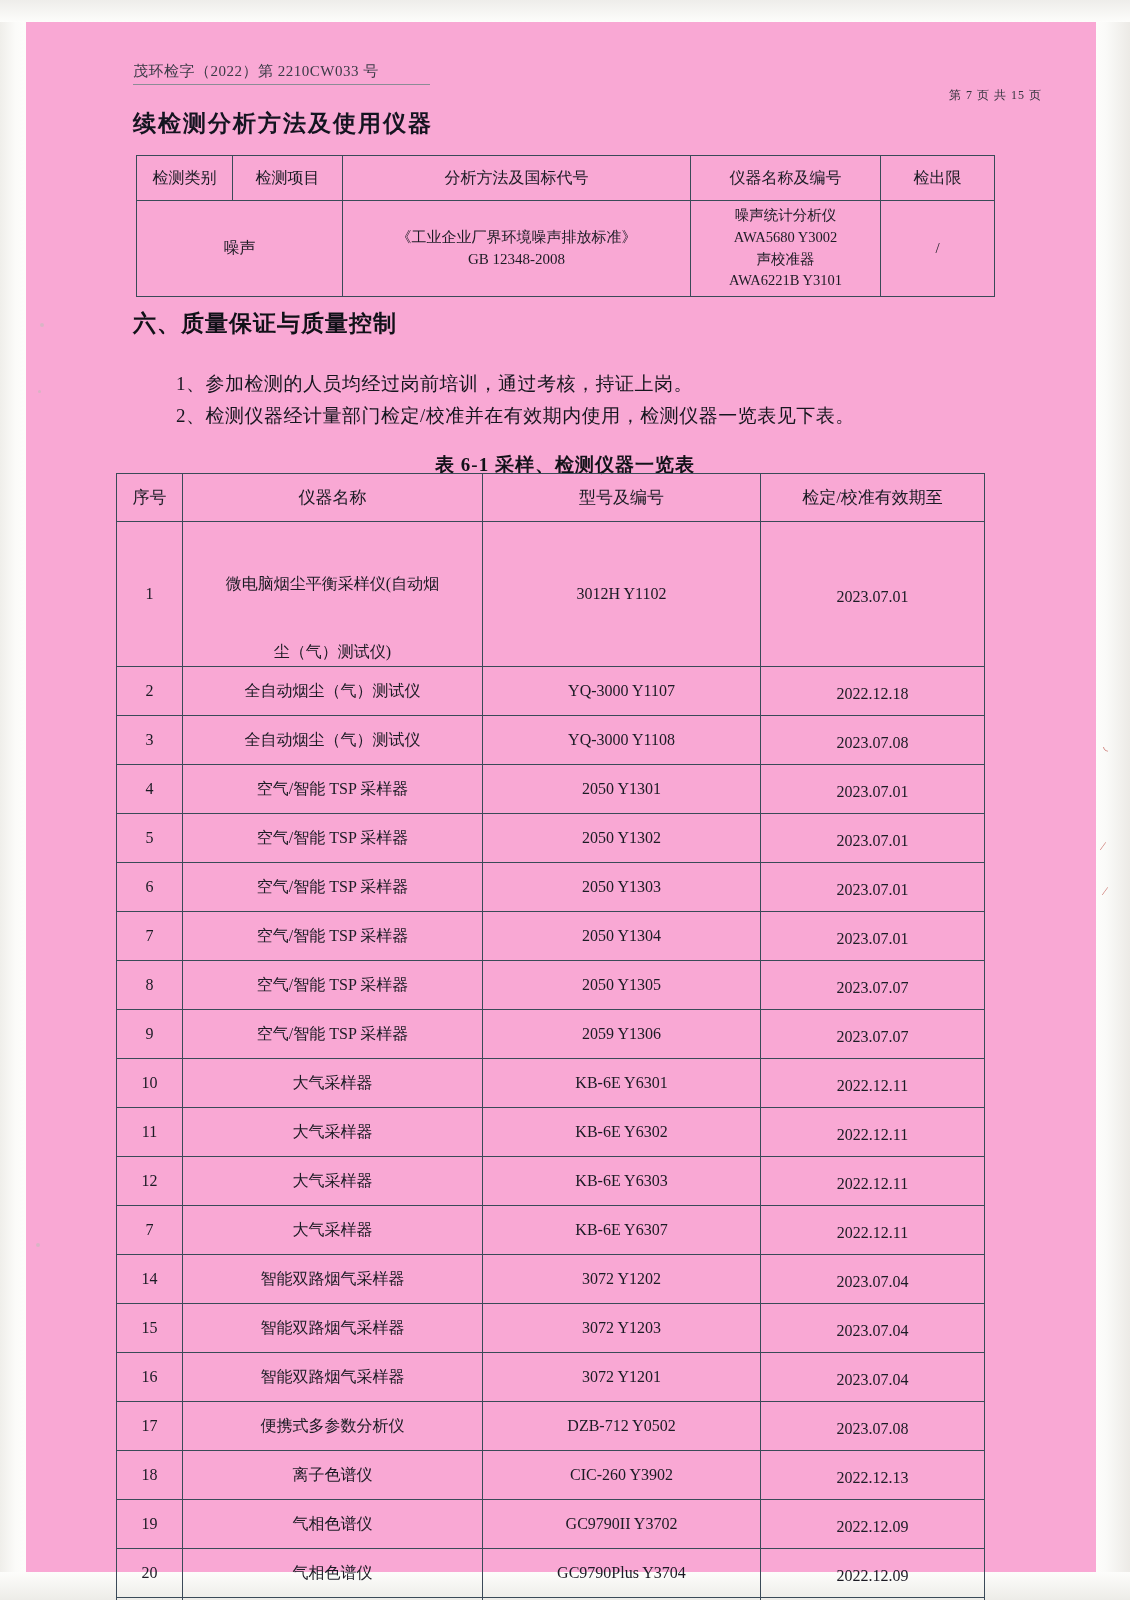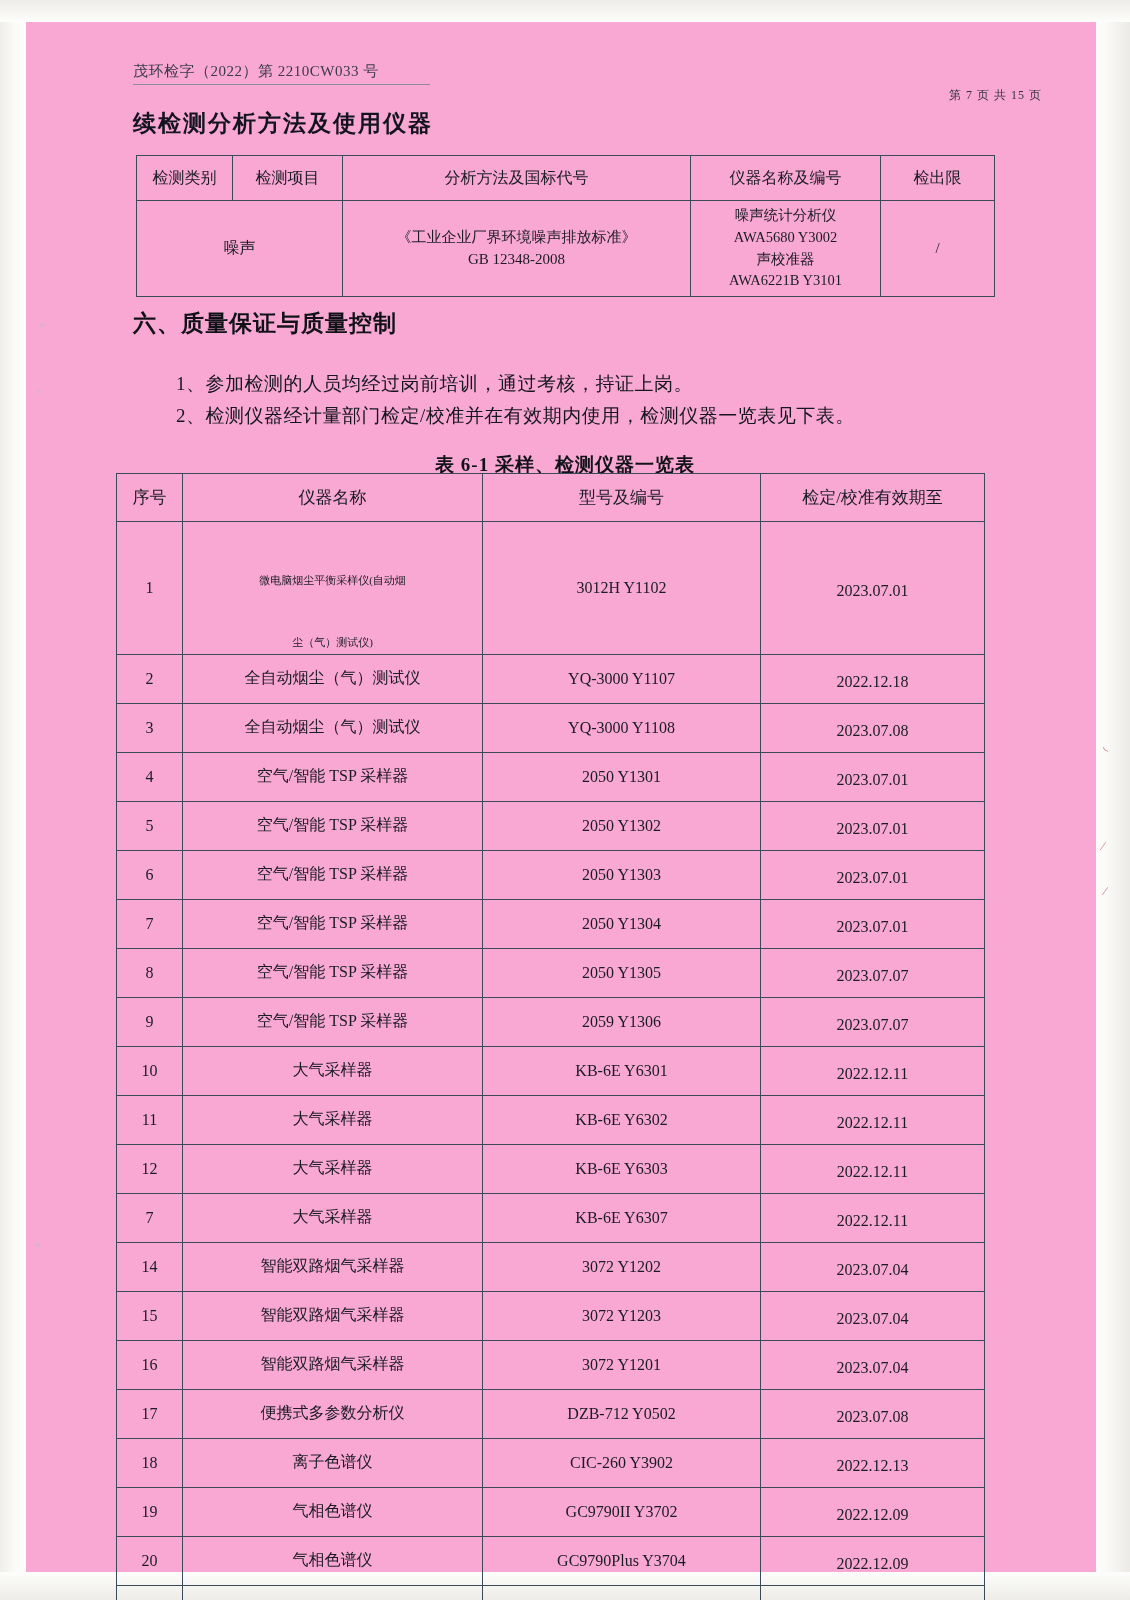--- a/index.html
+++ b/index.html
@@ -173,21 +173,21 @@
     font-size: 16px;
   }
   .i-col1 { width: 66px; }
   .i-col2 { width: 300px; }
   .i-col3 { width: 278px; }
   .i-col4 { width: 224px; }
   .jit-b { position: relative; top: 3px; }
 
   .twoline {
     line-height: 1.25;
-    font-size: 11px;
+    font-size: 16px;
     margin-top: 48px;
   }
 
   .red-mark {
     position: absolute;
     color: #b3342c;
     font-size: 12px;
     font-family: "Liberation Serif", serif;
     opacity: 0.78;
     line-height: 1.1;

